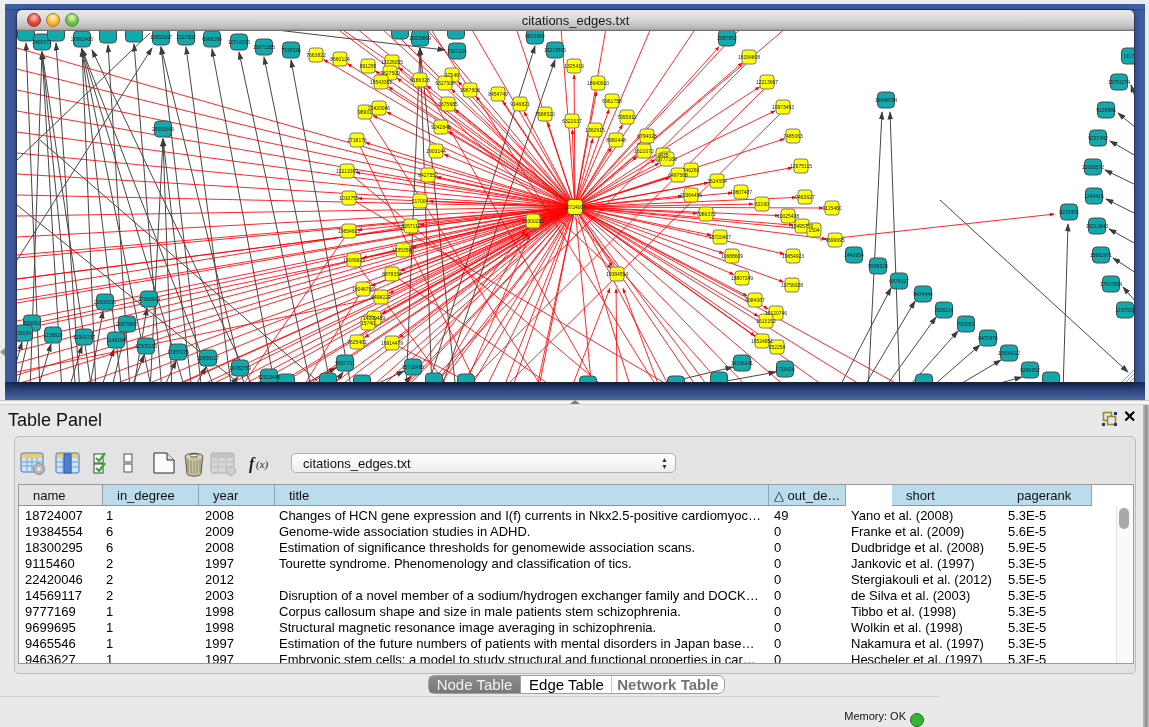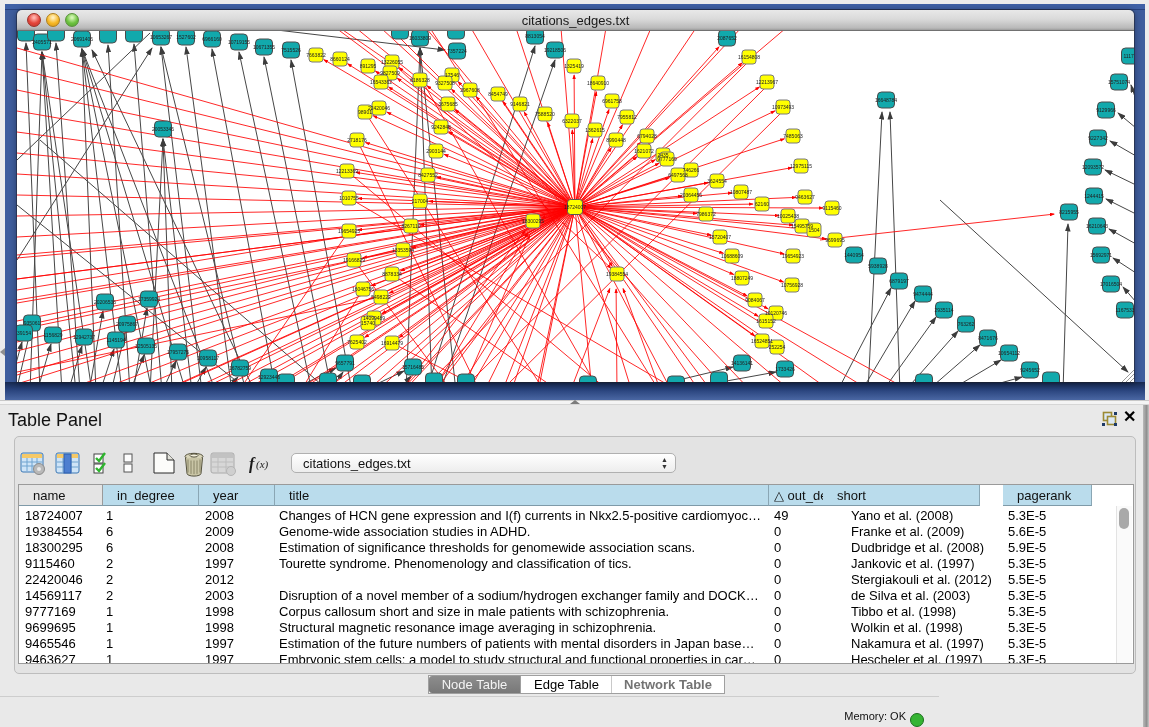--- a/index.html
+++ b/index.html
@@ -26,35 +26,35 @@
 #combo .txt{position:absolute;left:11px;top:2px;font-size:13px;color:#111}
 #combo .arr{position:absolute;right:7px;top:2px;font-size:7px;color:#333;line-height:7px}
 #tablebox{position:absolute;left:3px;top:47px;width:1116px;height:180px;background:#fff;border:1px solid #9a9a9a;box-sizing:border-box;overflow:hidden}
 #thead{position:absolute;left:0;top:0;height:21px;width:100%;font-size:13px;color:#111}
 #thead span{position:absolute;top:0;height:21px;line-height:21px;text-align:left;background:#badcec;border-right:1px solid #8aa6b4;border-bottom:1px solid #7f9aa8;box-sizing:border-box;text-indent:14px}
 #thead .h1{left:0;width:84px;background:#e4e4e4;border-right:1px solid #9a9a9a}
 #thead .h2{left:84px;width:96px}
 #thead .h3{left:180px;width:76px}
 #thead .h4{left:256px;width:494px}
 #thead .h5{left:750px;width:77px;text-align:left;text-indent:5px}
-#thead .h6{left:804px;width:157px}
+#thead .h6{left:873px;width:157px}
 #thead .h7{left:984px;width:89px}
 #tbody{position:absolute;left:0;top:23px;width:100%;font-size:13px;color:#000}
 .tr{position:relative;height:16px;line-height:16px;white-space:nowrap}
 .tr span{position:absolute;top:0;height:16px;overflow:hidden}
 .c1{left:6px;width:76px}
 .c2{left:87px;width:90px}
 .c3{left:186px;width:68px}
 .c4{left:260px;width:488px}
 .c5{left:755px;width:70px}
 .c6{left:832px;width:150px}
 .c7{left:989px;width:83px}
 #vscroll{position:absolute;right:1px;top:21px;width:15px;height:157px;background:#fafafa;border-left:1px solid #e3e3e3}
 #vthumb{position:absolute;left:2px;top:2px;width:10px;height:21px;background:#a9a9a9;border-radius:5px}
-#tabs{position:absolute;left:428px;top:270px;width:297px;height:19px;border:1px solid #9f9f9f;border-radius:0;background:#fff;box-sizing:border-box;font-size:13px}
+#tabs{position:absolute;left:428px;top:270px;width:297px;height:19px;border:1px solid #9f9f9f;border-radius:7px;background:#fff;box-sizing:border-box;font-size:15px}
 #tabs .seg{position:absolute;top:0;height:17px;line-height:17px;text-align:center}
 #tabs .s1{left:0;width:92px;background:linear-gradient(#8d8d8d,#787878);color:#f4f4f4;border-radius:3px 0 0 3px;border-right:1px solid #9f9f9f;box-sizing:border-box}
 #tabs .s2{left:93px;width:89px;color:#000;font-weight:normal}
 #tabs .s3{left:182px;width:113px;color:#737373;font-weight:bold;border-left:1px solid #c9c9c9;box-sizing:border-box}
 #status{position:absolute;left:0;top:291px;width:939px;height:31px;border-top:1px solid #cdcdcd;background:#e9e9e9}
 #mem{position:absolute;right:33px;top:13px;font-size:11px;color:#111}
 #memdot{position:absolute;right:15px;top:16px;width:14px;height:14px;border-radius:50%;background:#36b433;border:1.5px solid #1c6e1d;box-sizing:border-box}
 #rstrip{position:absolute;left:1143px;top:405px;width:6px;height:322px;background:linear-gradient(90deg,#b9b9b9,#8f8f8f 60%,#c6c6c6)}
 #lmark{position:absolute;left:0px;top:348px;width:0;height:0;border-top:4px solid transparent;border-bottom:4px solid transparent;border-right:5px solid #8f8f8f}
 </style></head>
@@ -736,21 +736,21 @@
               <span class="c3">2003</span>
               <span class="c4">Disruption of a novel member of a sodium/hydrogen exchanger family and DOCK…</span>
               <span class="c5">0</span>
               <span class="c6">de Silva et al. (2003)</span>
               <span class="c7">5.3E-5</span>
             </div>
 <div class="tr">
               <span class="c1">9777169</span>
               <span class="c2">1</span>
               <span class="c3">1998</span>
-              <span class="c4">Corpus callosum short and size in male patients with schizophrenia.</span>
+              <span class="c4">Corpus callosum shape and size in male patients stem schizophrenia.</span>
               <span class="c5">0</span>
               <span class="c6">Tibbo et al. (1998)</span>
               <span class="c7">5.3E-5</span>
             </div>
 <div class="tr">
               <span class="c1">9699695</span>
               <span class="c2">1</span>
               <span class="c3">1998</span>
               <span class="c4">Structural magnetic resonance image averaging in schizophrenia.</span>
               <span class="c5">0</span>

